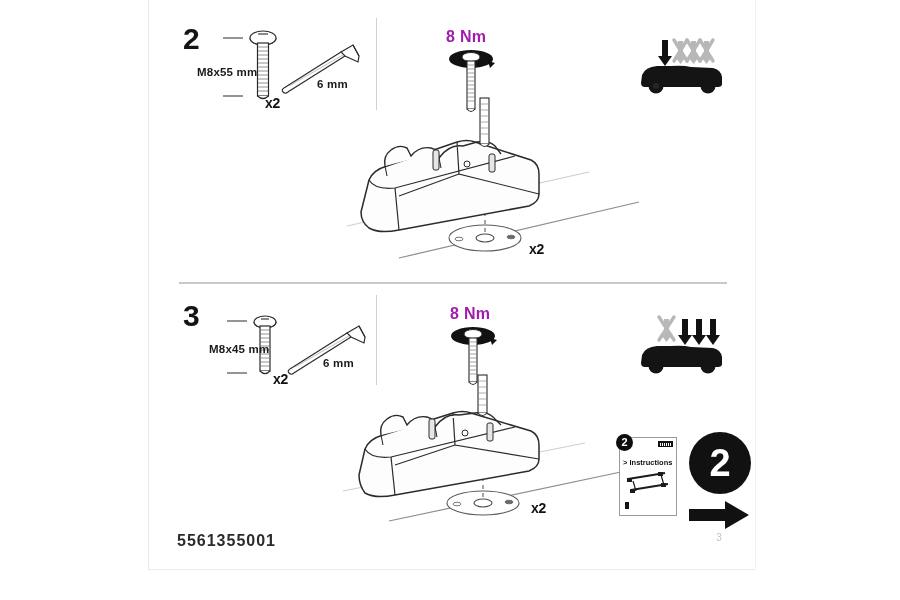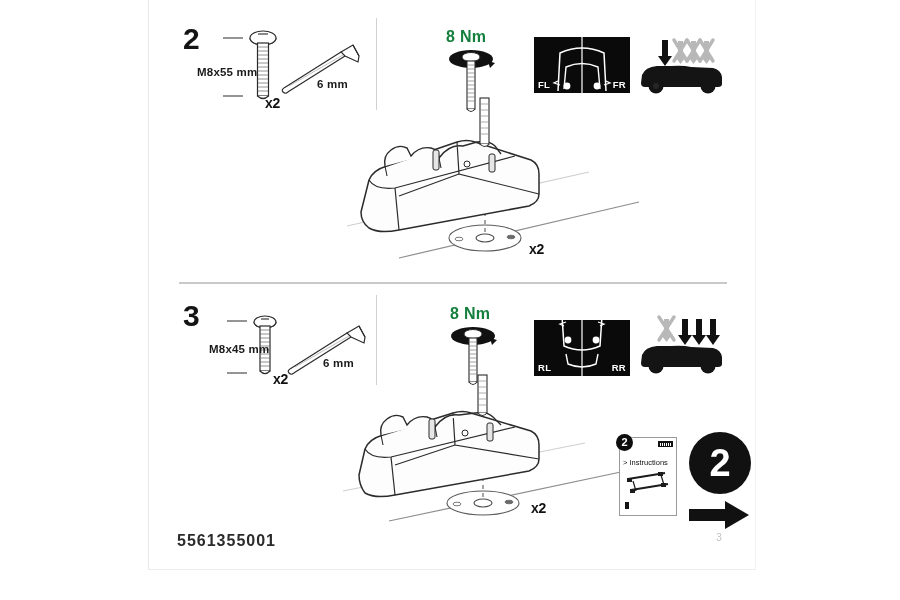--- a/index.html
+++ b/index.html
@@ -33,21 +33,21 @@
   .lbl{
     position:absolute;font-size:11.5px;font-weight:bold;color:#1a1a1a;
     white-space:nowrap;letter-spacing:.2px;
   }
   .xn{
     position:absolute;font-size:14px;font-weight:bold;color:#111;
     letter-spacing:-.3px;
     text-align:right;
   }
   .torque{
-    position:absolute;font-size:16px;font-weight:bold;color:#15803d;
+    position:absolute;font-size:16px;font-weight:bold;color:#a21caf;
     letter-spacing:.3px;
   }
   .vsep{position:absolute;width:0;border-left:1px solid #d0d0d0;}
   .blackpanel{
     position:absolute;background:#0a0a0a;overflow:hidden;
   }
   .panel-lbl{
     position:absolute;color:#fff;font-size:9.5px;font-weight:bold;
     letter-spacing:.3px;
   }
@@ -69,21 +69,21 @@
     font-size:11px;font-weight:bold;text-align:center;line-height:17px;
   }
   .ref-bar{
     position:absolute;right:3px;top:3px;width:15px;height:6px;background:#131313;
   }
   .ref-bar:after{
     content:"";position:absolute;left:2px;top:1.5px;width:11px;height:3px;
     background:repeating-linear-gradient(90deg,#fff 0 1px,#131313 1px 2px);
   }
   .ref-text{
-    position:absolute;left:3px;top:20px;font-size:7.5px;font-weight:normal;color:#111;
+    position:absolute;left:3px;top:20px;font-size:7.5px;font-weight:bold;color:#111;
     white-space:nowrap;
   }
   .ref-sq{
     position:absolute;left:5px;bottom:6px;width:4px;height:7px;background:#141414;
   }
   .big-circle{
     position:absolute;left:540px;top:432px;width:62px;height:62px;
     border-radius:50%;background:#111;
     color:#fff;font-size:38px;font-weight:bold;
     text-align:center;line-height:62px;
@@ -161,33 +161,20 @@
             <line x1="24" y1="38" x2="32" y2="38"></line>
           <line x1="24" y1="42" x2="32" y2="42"></line>
             <line x1="24" y1="46" x2="32" y2="46"></line>
           <line x1="24" y1="50" x2="32" y2="50"></line>
             <line x1="24" y1="54" x2="32" y2="54"></line>
         </g>
         <path d="M24 62 q4 5 8 0" fill="#fff" stroke="#2b2b2b" stroke-width="1.1"></path>
       </svg>
     </div>
 
-    <div class="blackpanel" style="left:385px;top:37px;width:96px;height:56px;">
-      <svg width="96" height="56" viewBox="0 0 96 56">
-        <line x1="48" y1="0" x2="48" y2="56" stroke="#fff" stroke-width="1.2"></line>
-        <path d="M24 54 L26 16 Q48 6 70 16 L72 54" fill="none" stroke="#fff" stroke-width="1.5"></path>
-        <path d="M30 52 L32 30 Q48 23 64 30 L66 52" fill="none" stroke="#fff" stroke-width="1.4"></path>
-        <path d="M24 44 L20 46 L26 48" fill="none" stroke="#fff" stroke-width="1.3"></path>
-        <path d="M72 44 L76 46 L70 48" fill="none" stroke="#fff" stroke-width="1.3"></path>
-        <circle cx="33" cy="49" r="3.4" fill="#fff"></circle>
-        <circle cx="63" cy="49" r="3.4" fill="#fff"></circle>
-      </svg>
-      <div class="panel-lbl" style="left:4px;bottom:3px;">FL</div>
-      <div class="panel-lbl" style="right:4px;bottom:3px;">FR</div>
-    </div>
 
     <div class="parts" style="left:488px;top:37px;">
       <svg width="88" height="58" viewBox="0 0 88 58">
         <g fill="#b8b8b8">
           <rect x="41" y="4" width="5" height="16"></rect>
             <path d="M37.5 19 L49.5 19 L43.5 27 Z"></path>
           <rect x="54" y="4" width="5" height="16"></rect>
             <path d="M50.5 19 L62.5 19 L56.5 27 Z"></path>
           <rect x="67" y="4" width="5" height="16"></rect>
             <path d="M63.5 19 L75.5 19 L69.5 27 Z"></path>
@@ -310,33 +297,20 @@
           <line x1="24" y1="34" x2="32" y2="34"></line>
             <line x1="24" y1="38" x2="32" y2="38"></line>
           <line x1="24" y1="42" x2="32" y2="42"></line>
             <line x1="24" y1="46" x2="32" y2="46"></line>
           <line x1="24" y1="50" x2="32" y2="50"></line>
         </g>
         <path d="M24 58 q4 5 8 0" fill="#fff" stroke="#2b2b2b" stroke-width="1.1"></path>
       </svg>
     </div>
 
-    <div class="blackpanel" style="left:385px;top:37px;width:96px;height:56px;">
-      <svg width="96" height="56" viewBox="0 0 96 56">
-        <line x1="48" y1="0" x2="48" y2="56" stroke="#fff" stroke-width="1.2"></line>
-        <path d="M28 -4 L30 26 Q48 34 66 26 L68 -4" fill="none" stroke="#fff" stroke-width="1.5"></path>
-        <path d="M32 34 L34 44 Q48 50 62 44 L64 34" fill="none" stroke="#fff" stroke-width="1.4"></path>
-        <path d="M30 6 L26 4 L32 2" fill="none" stroke="#fff" stroke-width="1.3"></path>
-        <path d="M66 6 L70 4 L64 2" fill="none" stroke="#fff" stroke-width="1.3"></path>
-        <circle cx="34" cy="20" r="3.4" fill="#fff"></circle>
-        <circle cx="62" cy="20" r="3.4" fill="#fff"></circle>
-      </svg>
-      <div class="panel-lbl" style="left:4px;bottom:3px;">RL</div>
-      <div class="panel-lbl" style="right:4px;bottom:3px;">RR</div>
-    </div>
 
     <div class="parts" style="left:488px;top:30px;">
       <svg width="88" height="62" viewBox="0 0 88 62">
         <g fill="#b8b8b8">
           <rect x="27" y="6" width="5" height="16"></rect>
             <path d="M23.5 21 L35.5 21 L29.5 29 Z"></path>
         </g>
         <g stroke="#b8b8b8" stroke-width="3.4" stroke-linecap="round">
           <line x1="22" y1="4" x2="37" y2="27"></line>
             <line x1="37" y1="4" x2="22" y2="27"></line>

